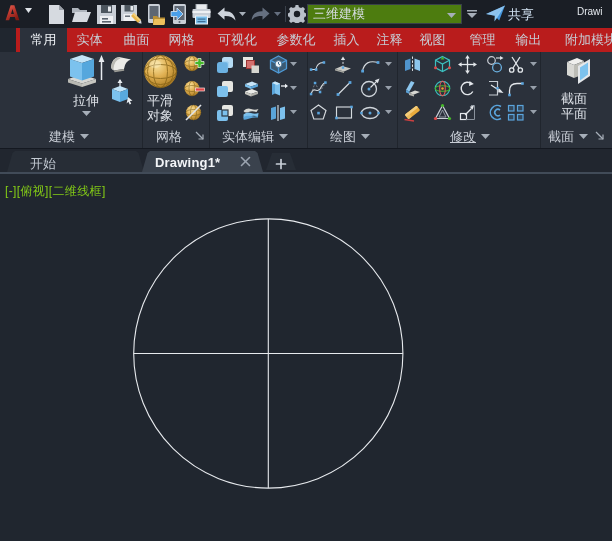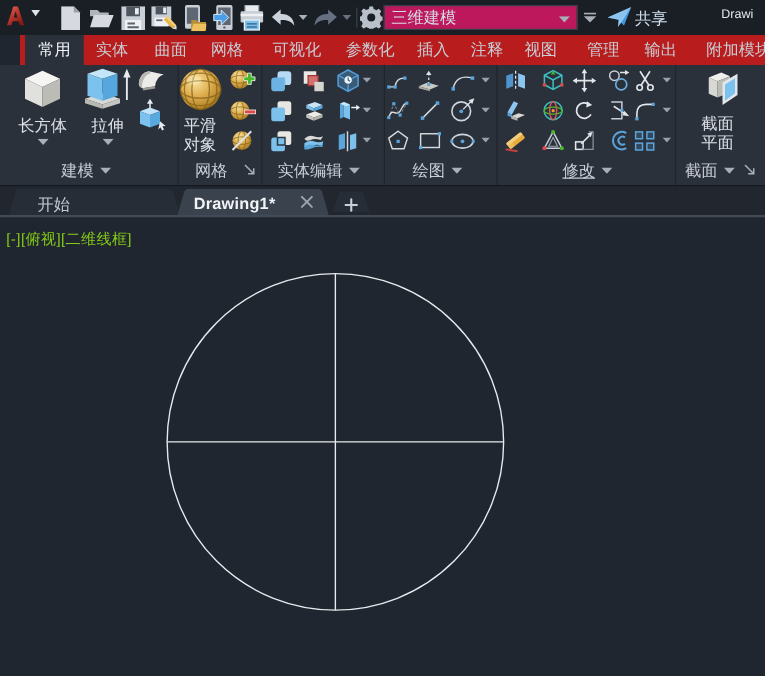--- a/index.html
+++ b/index.html
@@ -9,21 +9,21 @@
     font-family:"Liberation Sans", sans-serif;
     background:#20262f;
     -webkit-font-smoothing:antialiased;
   }
   
   .titlebar { position:absolute; left:0; top:0; width:612px; height:28px; background:#1a1e25; }
   .tb-abs { position:absolute; }
   .qat-sep { position:absolute; left:285px; top:6px; width:1px; height:16px; background:#3a414b; }
   .ws-combo {
     position:absolute; left:307px; top:4px; width:155px; height:20px;
-    background:#be185d; border:1px solid #394049;
+    background:#4d7c0f; border:1px solid #394049;
     display:flex; align-items:center;
   }
   .ws-combo .ws-label { color:#d6dce3; font-size:13px; padding-left:5px; line-height:18px; white-space:nowrap; }
   .ws-caret { position:absolute; right:5px; top:8px; }
   .share-label { position:absolute; left:508px; top:6px; font-size:13px; color:#d2e2f2; }
   .win-title { position:absolute; left:577px; top:6px; font-size:10px; color:#e4e8ed; white-space:nowrap; }
   
   .tabrow { position:absolute; left:0; top:28px; width:612px; height:24px; background:#b91c1c;margin-left:16px; }
   .rtab { position:absolute; top:0; height:24px; font-size:13px; color:#c6cdd5;
           display:flex; align-items:center; justify-content:center; }
@@ -229,31 +229,20 @@
     <div class="rtab" style="left:542px;width:66px;">附加模块</div>
   </div>
 
   <div class="ribbon">
     <div class="psep" style="left:142px;"></div>
     <div class="psep" style="left:209px;"></div>
     <div class="psep" style="left:307px;"></div>
     <div class="psep" style="left:397px;"></div>
     <div class="psep" style="left:540px;"></div>
 
-    <div class="bigbtn" style="left:12px;top:2px;width:44px;">
-      <svg width="34" height="34" viewBox="0 0 34 34">
-        <path fill="#f5f5f3" d="M17,2.5 L31,9 L17,15.5 L3,9 Z"></path>
-        <path fill="#e0e0dc" d="M3,9 L17,15.5 L17,31.5 L3,25 Z"></path>
-        <path fill="#bcbcb6" d="M31,9 L17,15.5 L17,31.5 L31,25 Z"></path>
-      </svg>
-      <div class="bb-label" style="margin-top:5px;">长方体</div>
-      <svg width="9" height="5" viewBox="0 0 9 5" style="margin-top:3px;">
-          <path fill="#a7afb9" d="M0,0 h9 l-4.5,5 z"></path>
-        </svg>
-    </div>
 
     <div class="bigbtn" style="left:63px;top:2px;width:46px;">
       <svg width="42" height="34" viewBox="0 0 42 34">
         <path fill="#d8d8d4" d="M3,25 L17,20.5 L31,25 L17,29.5 Z"></path>
         <path fill="#b9b9b3" d="M3,25 L17,29.5 L17,33 L3,28.5 Z"></path>
         <path fill="#c6c6c0" d="M31,25 L17,29.5 L17,33 L31,28.5 Z"></path>
         <path fill="#c5e5f8" d="M5,5 L17,1 L29,5 L17,9 Z"></path>
         <path fill="#7cc2ee" d="M5,5 L17,9 L17,26.5 L5,22.5 Z"></path>
         <path fill="#55a7dd" d="M29,5 L17,9 L17,26.5 L29,22.5 Z"></path>
         <g stroke="#e8ecf0" stroke-width="1.5" fill="#e8ecf0">

